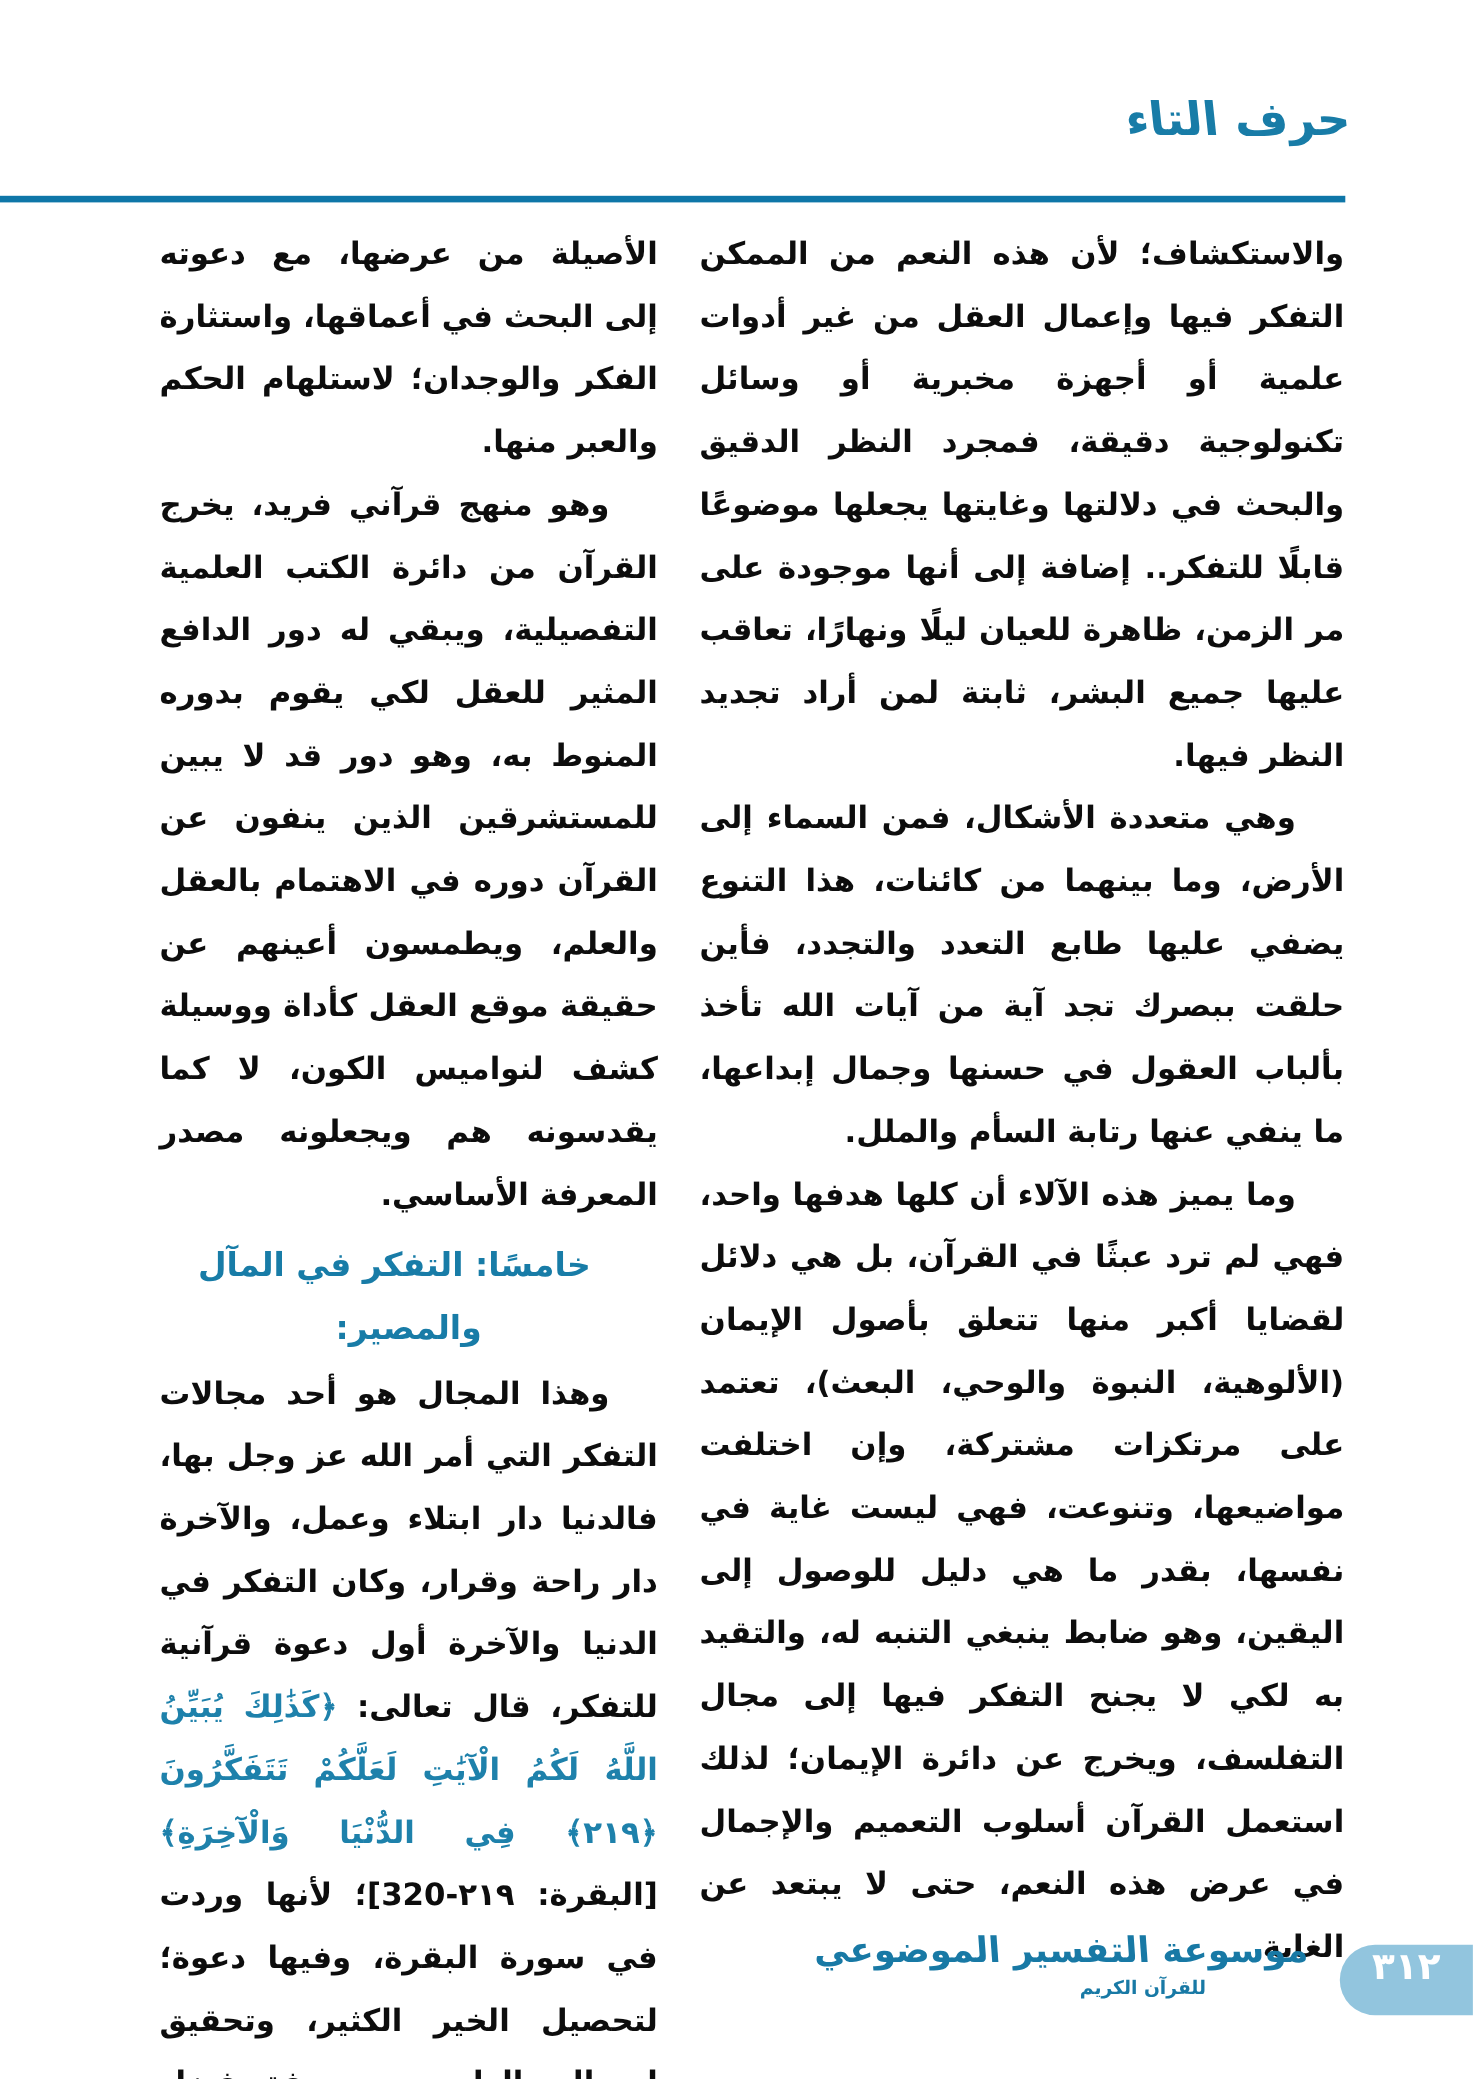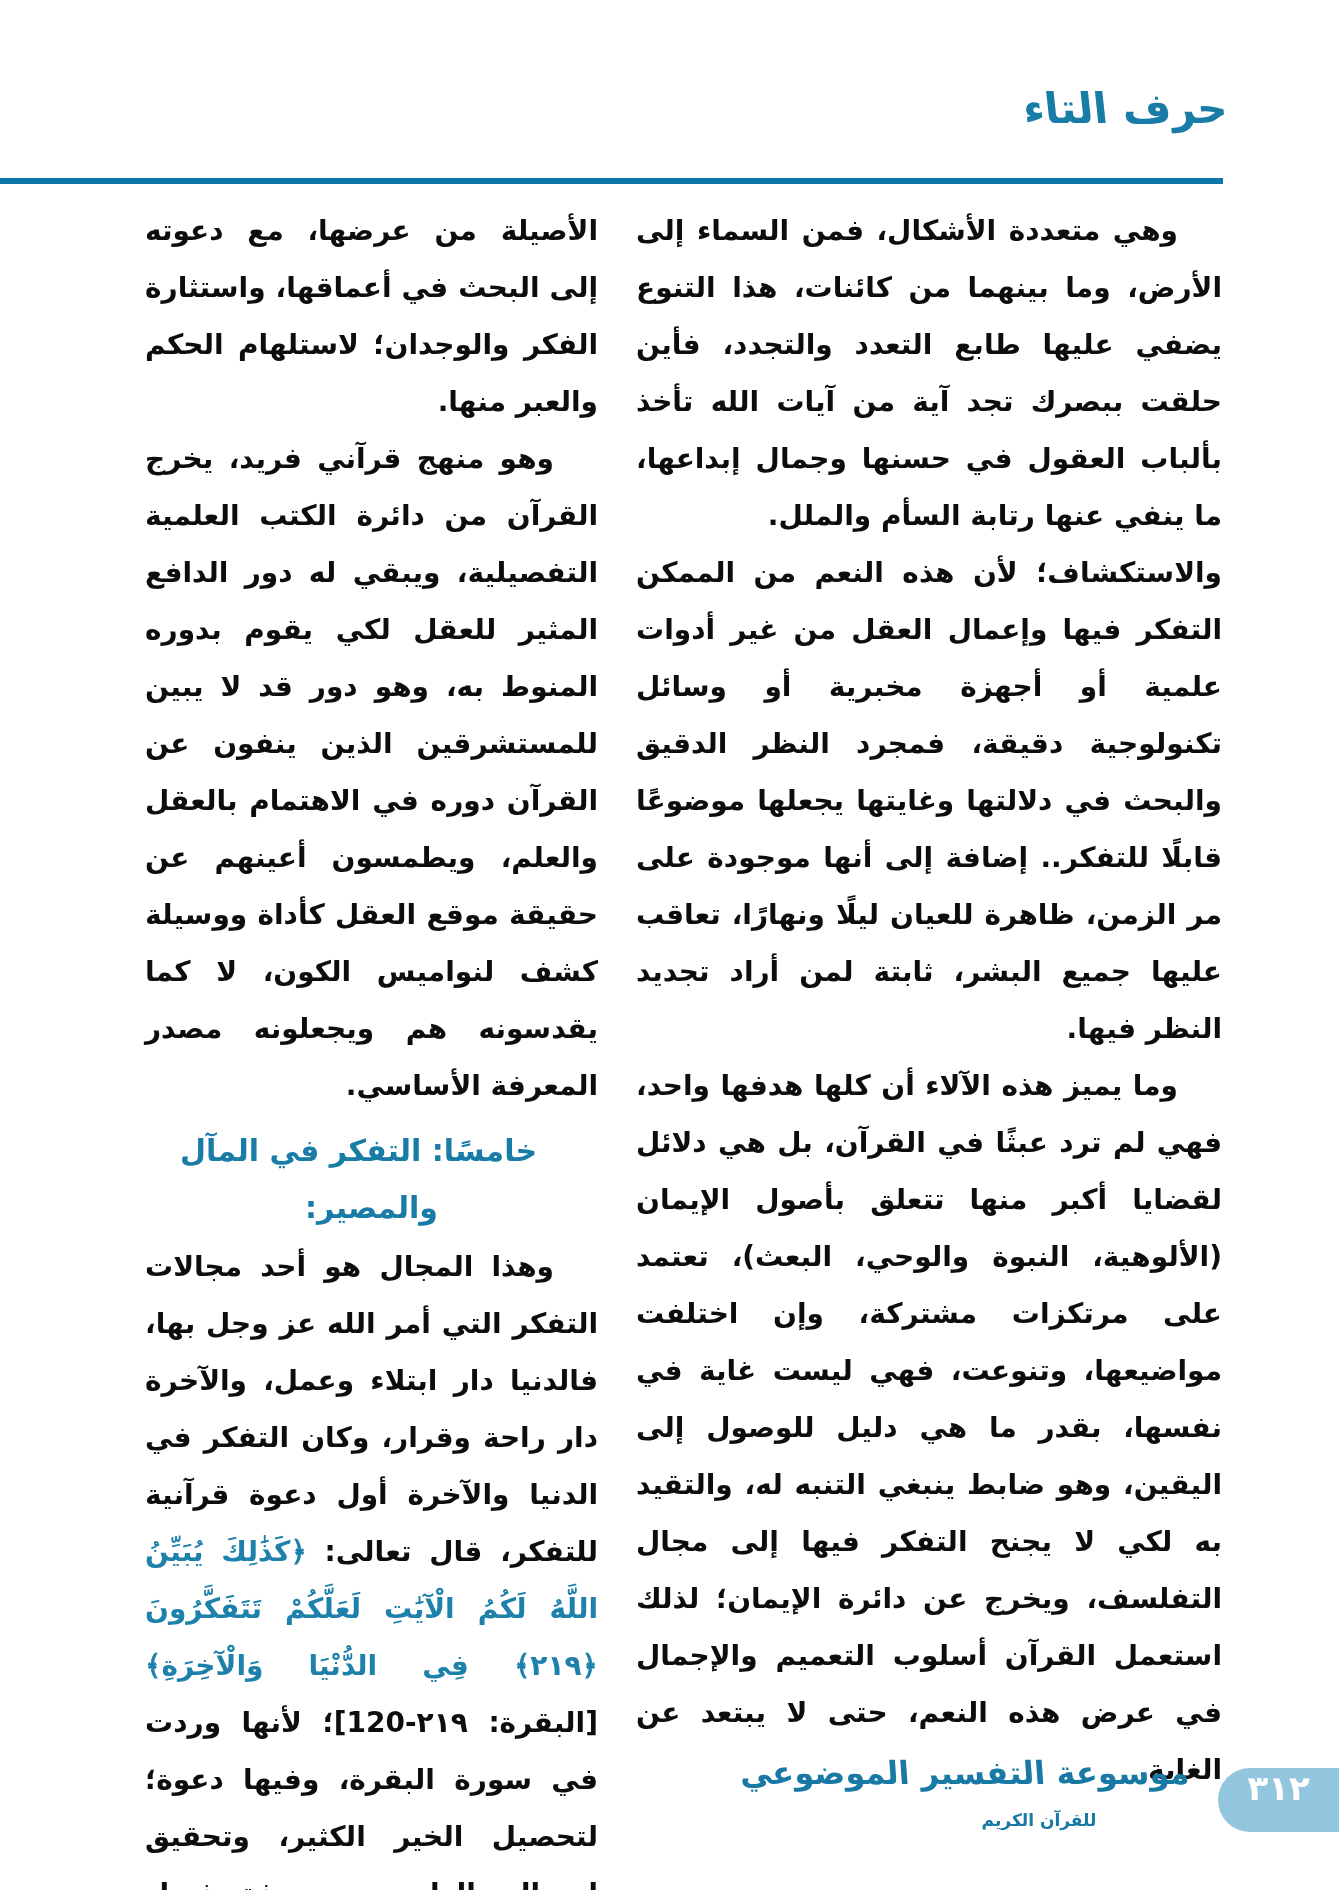--- a/index.html
+++ b/index.html
@@ -80,21 +80,21 @@
   .logo-main {
     font-size: 32px;
     font-weight: bold;
     line-height: 1.45;
     transform: skewX(4deg);
     white-space: nowrap;
   }
   .logo-sub {
     font-size: 17px;
     font-weight: bold;
-    margin-top: 14px;
+    margin-top: 2px;
   }
 
   .page-badge {
     position: absolute;
     top: 1768px;
     right: 0;
     width: 121px;
     height: 64px;
     background: #92c5de;
     border-radius: 34px 0 0 34px;
@@ -112,35 +112,35 @@
 
 <div class="page">
 
   <div class="chapter-title">حرف التاء</div>
 
   <div class="header-rule"></div>
 
   <div class="columns">
 
     <div class="col-right">
+      <p class="body">والاستكشاف؛ لأن هذه النعم من الممكن التفكر فيها وإعمال العقل من غير أدوات علمية أو أجهزة مخبرية أو وسائل تكنولوجية دقيقة، فمجرد النظر الدقيق والبحث في دلالتها وغايتها يجعلها موضوعًا قابلًا للتفكر.. إضافة إلى أنها موجودة على مر الزمن، ظاهرة للعيان ليلًا ونهارًا، تعاقب عليها جميع البشر، ثابتة لمن أراد تجديد النظر فيها.</p>
       <p class="body indent">وهي متعددة الأشكال، فمن السماء إلى الأرض، وما بينهما من كائنات، هذا التنوع يضفي عليها طابع التعدد والتجدد، فأين حلقت ببصرك تجد آية من آيات الله تأخذ بألباب العقول في حسنها وجمال إبداعها، ما ينفي عنها رتابة السأم والملل.</p>
-      <p class="body">والاستكشاف؛ لأن هذه النعم من الممكن التفكر فيها وإعمال العقل من غير أدوات علمية أو أجهزة مخبرية أو وسائل تكنولوجية دقيقة، فمجرد النظر الدقيق والبحث في دلالتها وغايتها يجعلها موضوعًا قابلًا للتفكر.. إضافة إلى أنها موجودة على مر الزمن، ظاهرة للعيان ليلًا ونهارًا، تعاقب عليها جميع البشر، ثابتة لمن أراد تجديد النظر فيها.</p>
       <p class="body indent">وما يميز هذه الآلاء أن كلها هدفها واحد، فهي لم ترد عبثًا في القرآن، بل هي دلائل لقضايا أكبر منها تتعلق بأصول الإيمان (الألوهية، النبوة والوحي، البعث)، تعتمد على مرتكزات مشتركة، وإن اختلفت مواضيعها، وتنوعت، فهي ليست غاية في نفسها، بقدر ما هي دليل للوصول إلى اليقين، وهو ضابط ينبغي التنبه له، والتقيد به لكي لا يجنح التفكر فيها إلى مجال التفلسف، ويخرج عن دائرة الإيمان؛ لذلك استعمل القرآن أسلوب التعميم والإجمال في عرض هذه النعم، حتى لا يبتعد عن الغاية</p>
     </div>
 
     <div class="col-left">
       <p class="body">الأصيلة من عرضها، مع دعوته إلى البحث في أعماقها، واستثارة الفكر والوجدان؛ لاستلهام الحكم والعبر منها.</p>
       <p class="body indent">وهو منهج قرآني فريد، يخرج القرآن من دائرة الكتب العلمية التفصيلية، ويبقي له دور الدافع المثير للعقل لكي يقوم بدوره المنوط به، وهو دور قد لا يبين للمستشرقين الذين ينفون عن القرآن دوره في الاهتمام بالعقل والعلم، ويطمسون أعينهم عن حقيقة موقع العقل كأداة ووسيلة كشف لنواميس الكون، لا كما يقدسونه هم ويجعلونه مصدر المعرفة الأساسي.</p>
 
       <h2 class="section-heading">خامسًا: التفكر في المآل والمصير:</h2>
 
       <p class="body indent">
         <span>وهذا المجال هو أحد مجالات التفكر التي أمر الله عز وجل بها، فالدنيا دار ابتلاء وعمل، والآخرة دار راحة وقرار، وكان التفكر في الدنيا والآخرة أول دعوة قرآنية للتفكر، قال تعالى:</span>
         <span class="quran">﴿كَذَٰلِكَ يُبَيِّنُ اللَّهُ لَكُمُ الْآيَٰتِ لَعَلَّكُمْ تَتَفَكَّرُونَ ﴿٢١٩﴾ فِي الدُّنْيَا وَالْآخِرَةِ﴾</span>
-        <span class="verse-ref">[البقرة: ٢١٩-120]؛</span>
+        <span class="verse-ref">[البقرة: ٢١٩-320]؛</span>
         <span>لأنها وردت في سورة البقرة، وفيها دعوة؛ لتحصيل الخير الكثير، وتحقيق لمصالح الدارين، ومعرفة فضل الآخرة على الدنيا، وجاءت هذه الآية بعد بيان حكم الشرع في أمور شديدة تميل إليها النفس هي الخمر والميسر والإنفاق. وختمت الآية بالتفكر؛</span>
       </p>
     </div>
 
   </div>
 
   <div class="footer-logo">
     <div class="logo-main">موسوعة التفسير الموضوعي</div>
     <div class="logo-sub">للقرآن الكريم</div>
   </div>

